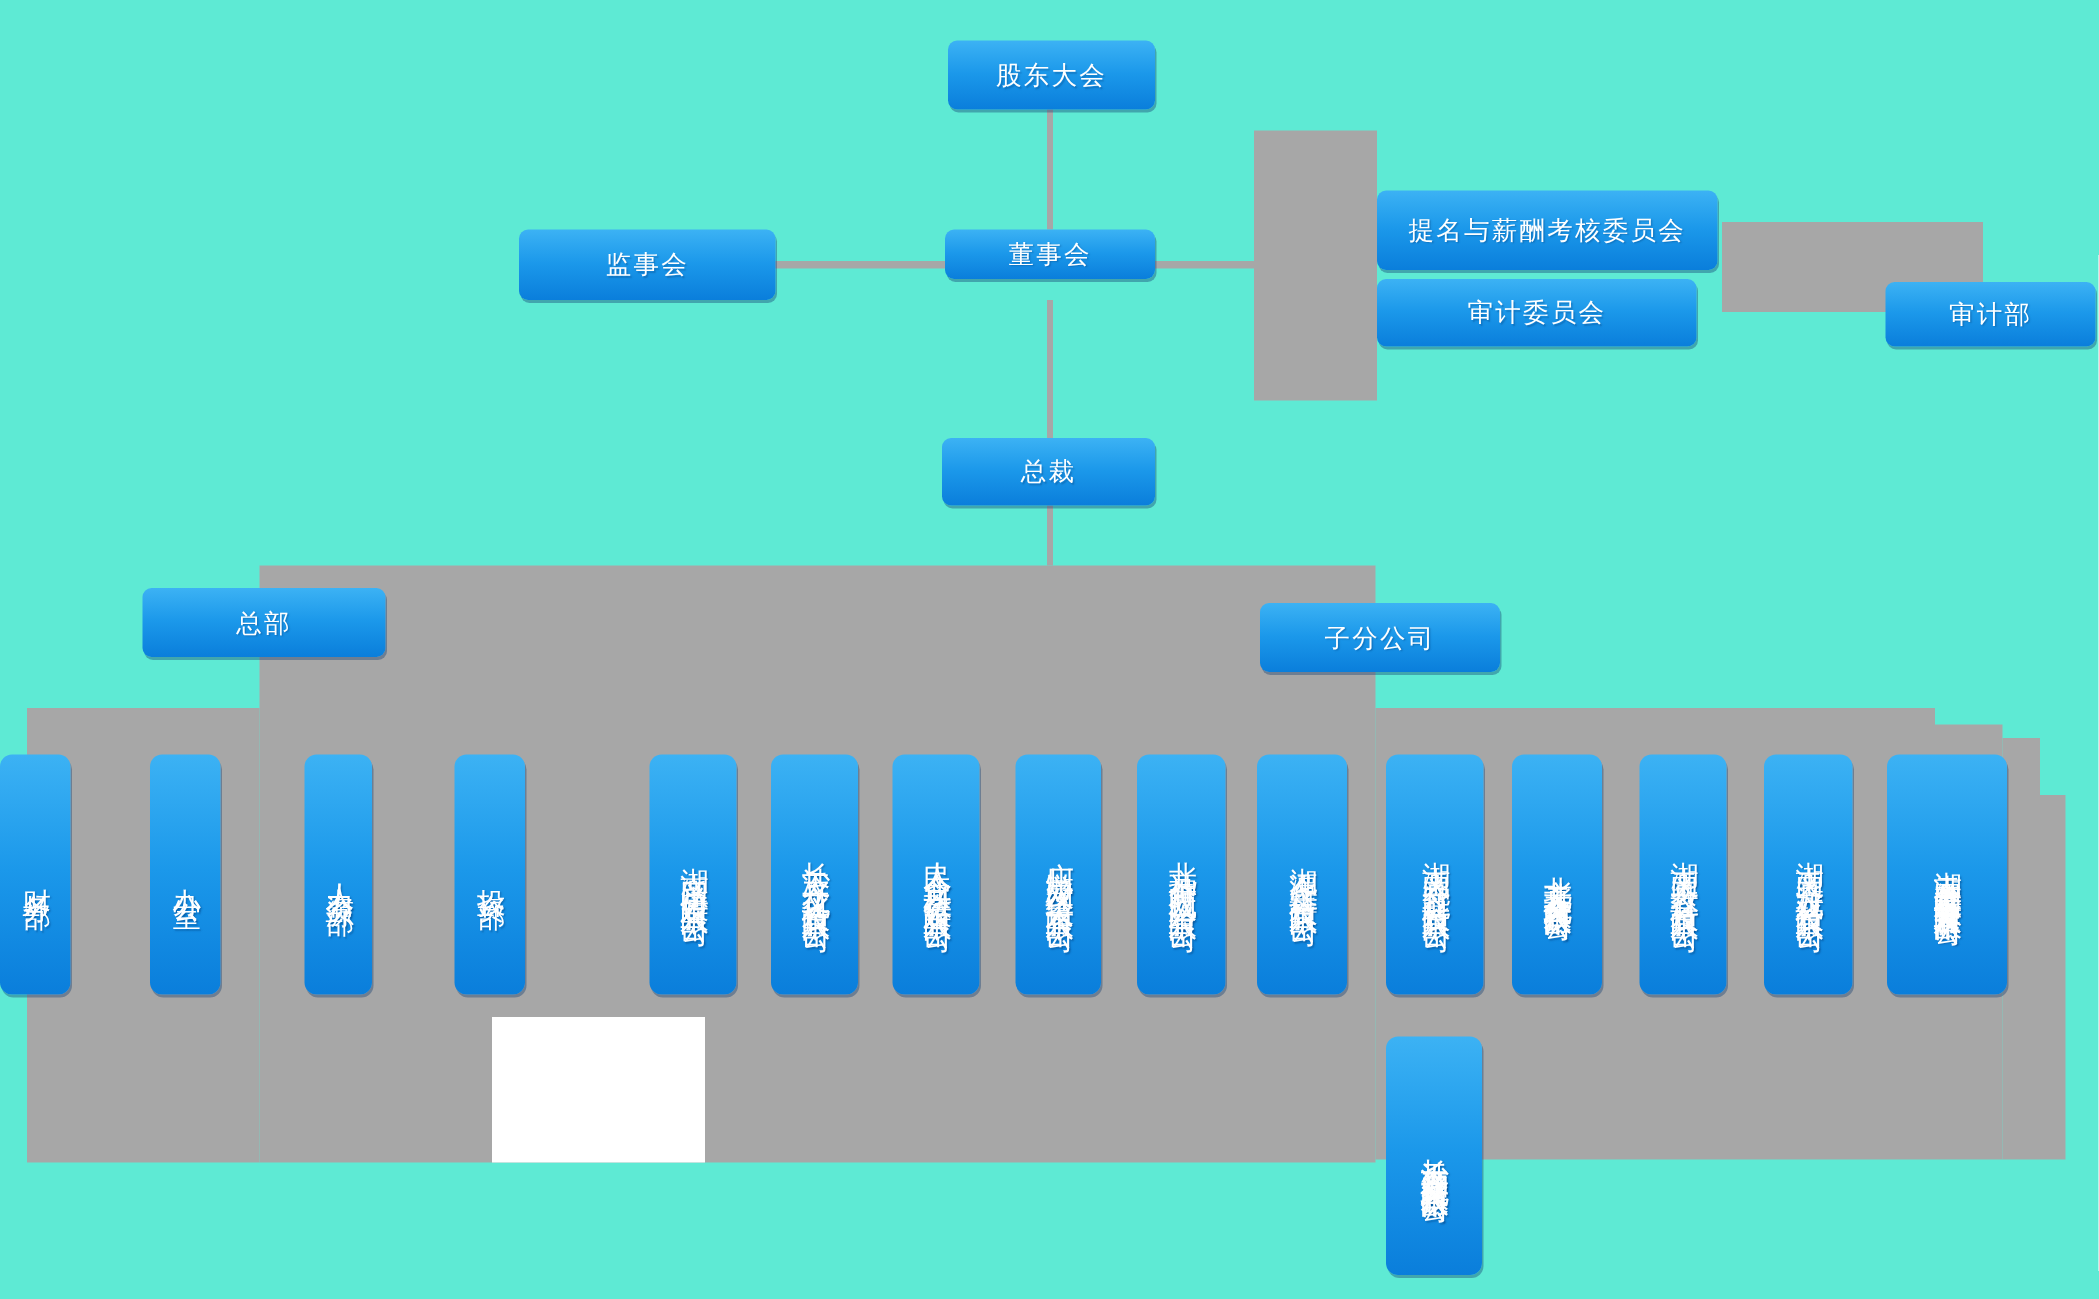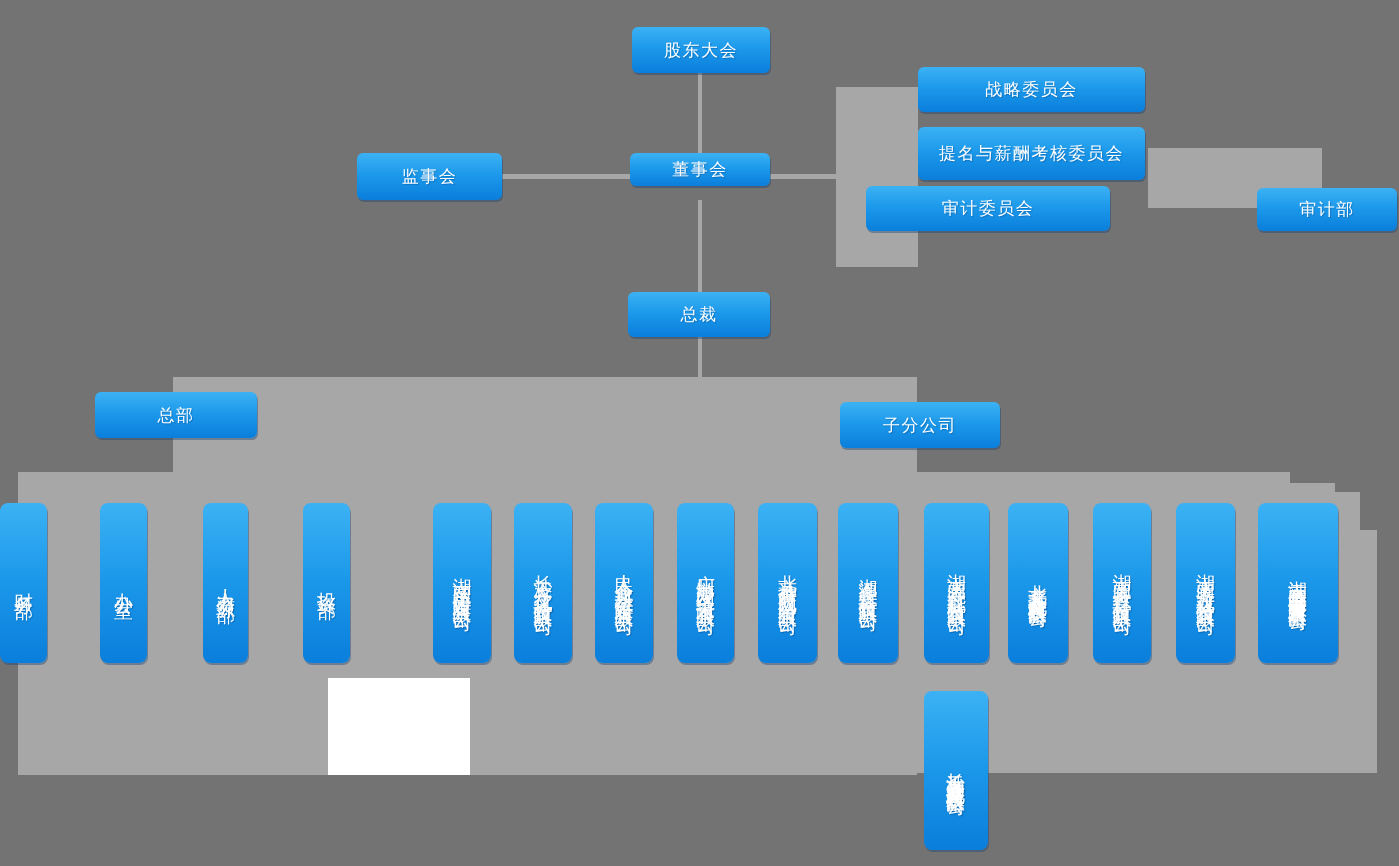--- a/index.html
+++ b/index.html
@@ -1,17 +1,17 @@
 <!DOCTYPE html>
 <html><head>
 <meta charset="utf-8">
 <style>
   html,body { margin:0; padding:0; background:#ffffff; }
   .canvas {
-    position:relative; width:1399px; height:866px; background:#737373;
+    position:relative; width:1399px; height:866px; background:#5eead4;
     font-family:"Liberation Sans", sans-serif; overflow:hidden;text-decoration:underline;
   }
   .conn { position:absolute; background:#a7a7a7; z-index:1; }
   .gap  { position:absolute; background:#ffffff; z-index:2; }
   .node {
     position:absolute; z-index:3;
     background:linear-gradient(180deg,#3cb2f4 0%, #1b98ea 48%, #0a7edb 100%);
     border-radius:6px; color:#ffffff;
     display:flex; align-items:center; justify-content:center;
     box-shadow:1px 2px 0 rgba(23,64,116,0.40);
@@ -40,25 +40,24 @@
   <div class="conn" style="left:698px;top:337px;width:4px;height:40px"></div>
   <div class="conn" style="left:173px;top:377px;width:744px;height:398px"></div>
   <div class="conn" style="left:18px;top:472px;width:155px;height:303px"></div>
   <div class="conn" style="left:917px;top:472px;width:373px;height:301px"></div>
   <div class="conn" style="left:1290px;top:483px;width:45px;height:290px"></div>
   <div class="conn" style="left:1335px;top:492px;width:25px;height:281px"></div>
   <div class="conn" style="left:1360px;top:530px;width:17px;height:243px"></div>
   <div class="gap" style="left:328px;top:678px;width:142px;height:97px"></div>
 
   <div class="node hbox" style="left:632px;top:27px;width:138px;height:46px">股东大会</div>
-  <div class="node hbox" style="left:357px;top:153px;width:145px;height:47px">监事会</div>
+  <div class="node hbox" style="left:346px;top:153px;width:171px;height:47px">监事会</div>
   <div class="node hbox" style="left:630px;top:153px;width:140px;height:33px">董事会</div>
-  <div class="node hbox" style="left:918px;top:67px;width:227px;height:45px">战略委员会</div>
   <div class="node hbox" style="left:918px;top:127px;width:227px;height:53px">提名与薪酬考核委员会</div>
-  <div class="node hbox" style="left:866px;top:186px;width:244px;height:45px">审计委员会</div>
+  <div class="node hbox" style="left:918px;top:186px;width:213px;height:45px">审计委员会</div>
   <div class="node hbox" style="left:628px;top:292px;width:142px;height:45px">总裁</div>
   <div class="node hbox" style="left:1257px;top:188px;width:140px;height:43px">审计部</div>
   <div class="node hbox" style="left:95px;top:392px;width:162px;height:46px">总部</div>
   <div class="node hbox" style="left:840px;top:402px;width:160px;height:46px">子分公司</div>
 
   <div class="node vbox" style="left:0px;top:503px;width:47px;height:160px">
       <span class="vtext">财务部</span>
     </div>
   <div class="node vbox" style="left:100px;top:503px;width:47px;height:160px">
       <span class="vtext">办公室</span>

